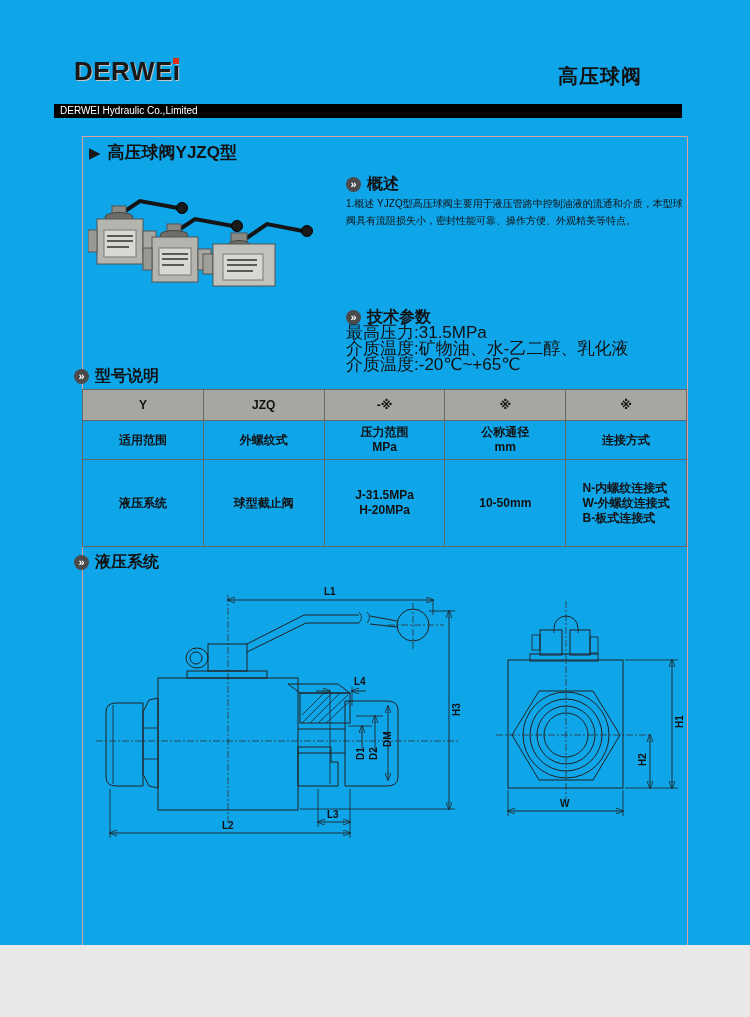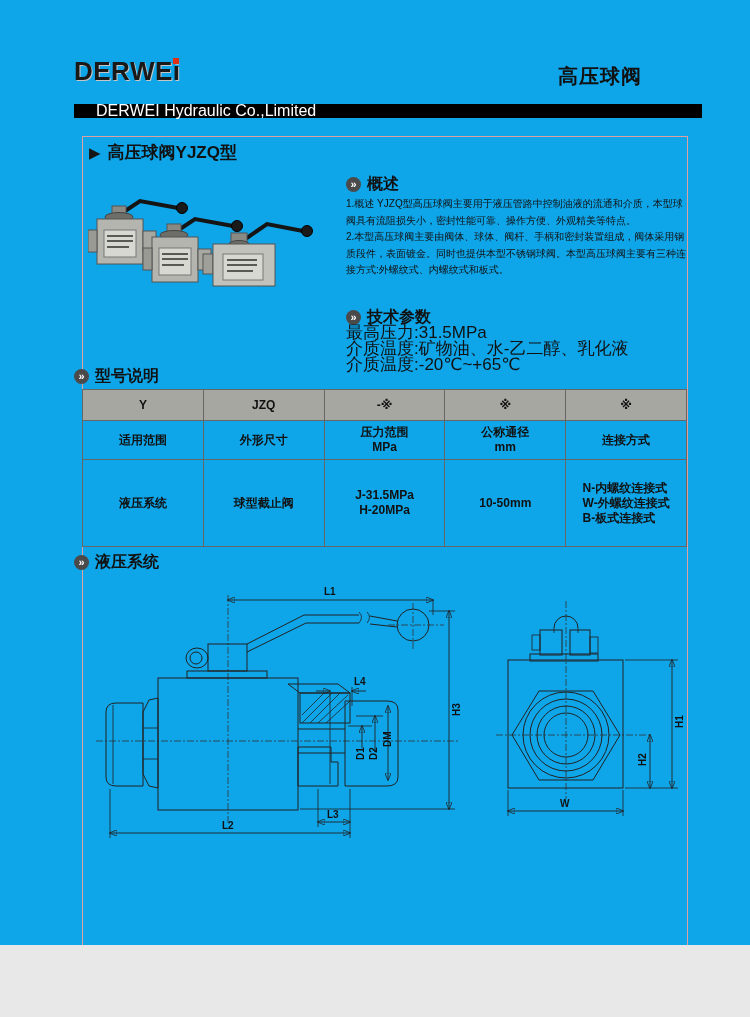--- a/index.html
+++ b/index.html
@@ -5,22 +5,22 @@
   html,body{margin:0;padding:0;background:#e8e8e8;}
   .page{position:relative;width:750px;height:945px;background:#0ea5e9;overflow:hidden;
         font-family:"Liberation Sans","DejaVu Sans",sans-serif;color:#111;margin:0 auto;}
 
   
   .logo{position:absolute;left:74px;top:56px;font-size:26px;font-weight:bold;color:#191919;
         letter-spacing:0.5px;text-shadow:1px 1px 0 #c6c6c6;}
   .logo-i-wrap{position:relative;display:inline-block;}
   .logo-dot{position:absolute;left:0px;top:2px;width:6px;height:6px;background:#e03018;}
   .page-title{position:absolute;left:558px;top:63px;font-size:20px;font-weight:bold;letter-spacing:1px;}
-  .company-bar{position:absolute;left:74px;top:104px;width:628px;height:14px;background:#000;
-        color:#fff;font-size:16px;line-height:14px;padding-left:22px;box-sizing:border-box;}
+  .company-bar{position:absolute;left:54px;top:104px;width:628px;height:14px;background:#000;
+        color:#fff;font-size:10px;line-height:14px;padding-left:6px;box-sizing:border-box;}
 
   
   .main-box{position:absolute;left:82px;top:136px;width:604px;height:808px;border:1px solid #dfa0a0;}
   .doc-title{position:absolute;left:6px;top:4px;display:flex;align-items:center;gap:7px;
         font-size:17px;font-weight:bold;white-space:nowrap;}
   .tri{font-size:15px;line-height:1;color:#161616;}
   .sec-head{position:absolute;display:flex;align-items:center;gap:6px;font-size:16px;font-weight:bold;white-space:nowrap;}
   .sec-ico{flex:0 0 auto;width:15px;height:15px;border-radius:50%;background:#4a4a4a;color:#fff;
         font-size:11px;line-height:14px;text-align:center;font-weight:bold;}
   #head-overview{left:263px;top:37px;}
@@ -116,21 +116,20 @@
         </g>
       </svg>
     </div>
 
     <div class="sec-head" id="head-overview">
       <span class="sec-ico">»</span>
       <span>概述</span>
     </div>
     <div class="overview-text">
       <p>1.概述 YJZQ型高压球阀主要用于液压管路中控制油液的流通和介质，本型球阀具有流阻损失小，密封性能可靠、操作方便、外观精美等特点。</p>
-      <p>2.本型高压球阀主要由阀体、球体、阀杆、手柄和密封装置组成，阀体采用钢质段件，表面镀金。同时也提供本型不锈钢球阀。本型高压球阀主要有三种连接方式:外螺纹式、内螺纹式和板式。</p>
     </div>
 
     <div class="sec-head" id="head-tech">
       <span class="sec-ico">»</span>
       <span>技术参数</span>
     </div>
     <div class="tech-lines">
       <div>最高压力:31.5MPa</div>
       <div>介质温度:矿物油、水-乙二醇、乳化液</div>
       <div>介质温度:-20℃~+65℃</div>
@@ -145,21 +144,21 @@
       <tbody>
           <tr class="code">
         <td><span>Y</span></td>
         <td><span>JZQ</span></td>
         <td><span>-※</span></td>
         <td><span>※</span></td>
         <td><span>※</span></td>
       </tr>
       <tr class="labels">
         <td><span>适用范围</span></td>
-        <td><span>外形尺寸</span></td>
+        <td><span>外螺纹式</span></td>
         <td><span>压力范围
 MPa</span></td>
         <td><span>公称通径
 mm</span></td>
         <td><span>连接方式</span></td>
       </tr>
       <tr class="values">
         <td><span>液压系统</span></td>
         <td><span>球型截止阀</span></td>
         <td><span>J-31.5MPa

